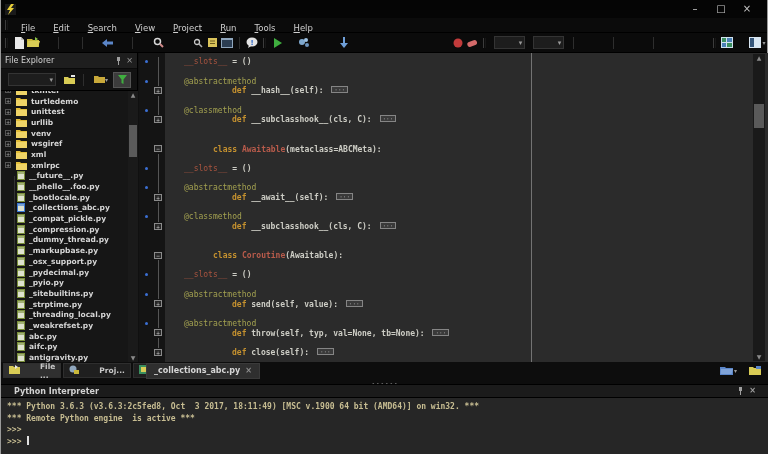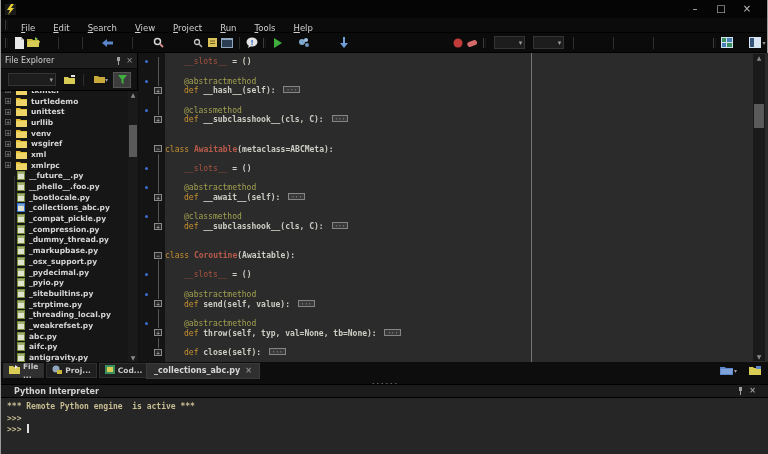--- a/index.html
+++ b/index.html
@@ -62,33 +62,33 @@
   #gutter-bg { position:absolute; left:0; top:0; width:26px; height:100%; background:#141414; }
   #code-lines { position:absolute; left:0; top:4px; width:100%; }
   .cl { height:9.7px; display:flex; align-items:center; font-family:"DejaVu Sans Mono","Liberation Mono",monospace; font-size:8px; }
   .cl .dotcol { width:14px; display:flex; align-items:center; justify-content:center; align-self:stretch; }
   .cl .dot { width:3px; height:3px; border-radius:50%; background:#3b6fd4; }
   .cl .foldcol { width:12px; position:relative; align-self:stretch; }
   .cl .fline { position:absolute; left:5px; top:0; bottom:0; width:1px; background:#555; }
   .cl .fbox { position:absolute; left:1px; top:1px; width:8px; height:7px; border:1px solid #8a8a8a; background:#262626;
               color:#c0c0c0; font-size:6px; line-height:5px; text-align:center; }
   .cl .codetxt { white-space:pre; }
-  .c-kw { color:#c6922f; font-weight:normal; }
+  .c-kw { color:#c6922f; font-weight:bold;margin-left:48px; }
   .c-dec { color:#a3a150; }
   .c-dun { color:#a9543f; }
   .c-cls { color:#b95b4b; font-weight:bold; }
   .c-pln { color:#cdcdc5; font-weight:bold; }
   .c-box { display:inline-block; border:1px solid #858585; background:#3a3a3a; color:#c4c4c4;
            font-size:6px; line-height:5px; padding:0 2px; margin-left:3px; vertical-align:1px; }
   #margin-line { position:absolute; left:392px; top:0; width:1px; height:100%; background:#9a9a9a; opacity:.65; }
   #ed-scroll { right:4px; top:1px; width:12px; height:307px; background:#1a1a1a; }
 
   
   #tabbar { position:absolute; left:0; top:362px; width:768px; height:17px; background:#0d0d0d; display:flex; align-items:center; }
-  .ltab { height:15px; display:flex; align-items:center; gap:3px; padding:0 5px; margin-left:2px;
+  .ltab { height:15px; display:flex; align-items:center; gap:20px; padding:0 5px; margin-left:2px;
           background:#1f1f1f; color:#c9c9c9; font-size:7.5px; font-weight:bold; border:1px solid #2e2e2e; }
   .ltab.active { background:#303030; }
   #ed-tab { height:16px; display:flex; align-items:center; gap:5px; padding:0 7px; margin-left:8px;
             background:#2f2f2f; color:#d6d6d6; font-size:8px; font-weight:bold; border:1px solid #3a3a3a; }
   #ed-tab .x { color:#8f8f8f; font-size:8px; }
   #tab-right { margin-left:auto; display:flex; align-items:center; gap:12px; padding-right:8px; }
 
   
   #hsplit { position:absolute; left:0; top:379px; width:768px; height:5px; background:#0d0d0d; }
   #hsplit .dots { position:absolute; left:50%; top:1px; transform:translateX(-50%); color:#6a6a6a; font-size:6px; letter-spacing:1px; }
@@ -849,18 +849,19 @@
     <span>Python Interpreter</span>
     <span class="hicons">
       <svg width="7" height="8" viewBox="0 0 7 8">
           <rect x="2" y="0" width="3" height="4" fill="#9f9f9f"></rect>
           <line x1="3.5" y1="4" x2="3.5" y2="8" stroke="#9f9f9f" stroke-width="1"></line>
         </svg>
       <span class="hico">×</span>
     </span>
   </div>
   <div id="interp-body">
+      <div class="con-line">*** Python 3.6.3 (v3.6.3:2c5fed8, Oct  3 2017, 18:11:49) [MSC v.1900 64 bit (AMD64)] on win32. ***</div>
       <div class="con-line">*** Remote Python engine  is active ***</div>
       <div class="con-line">&gt;&gt;&gt;</div>
       <div class="con-line">&gt;&gt;&gt; <span class="cursor"></span></div>
     </div>
 
 </div>
 
 </body></html>

